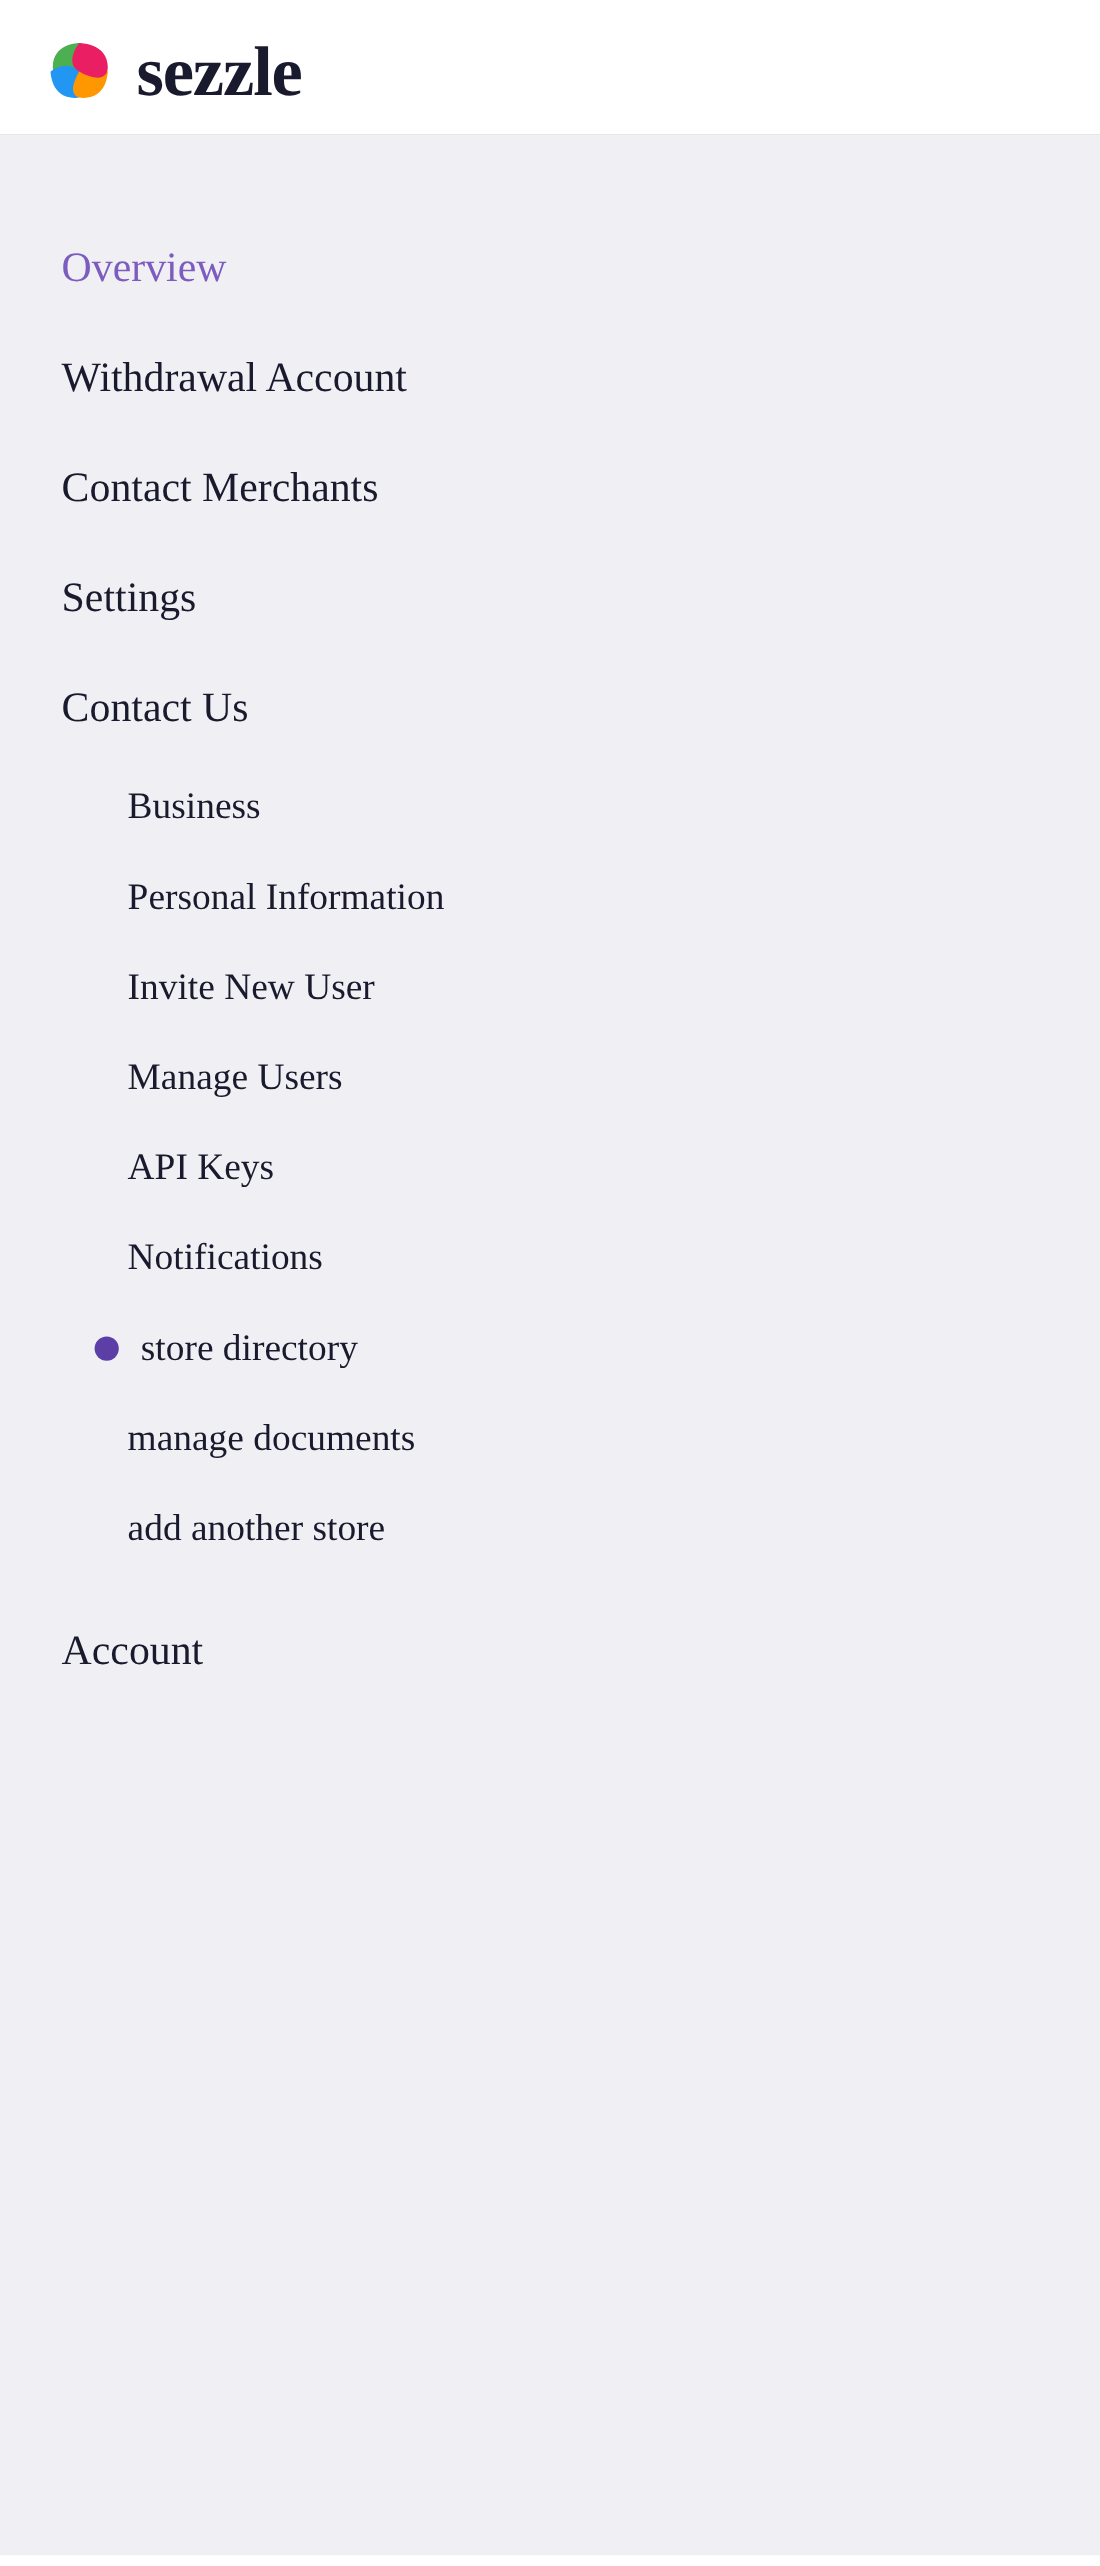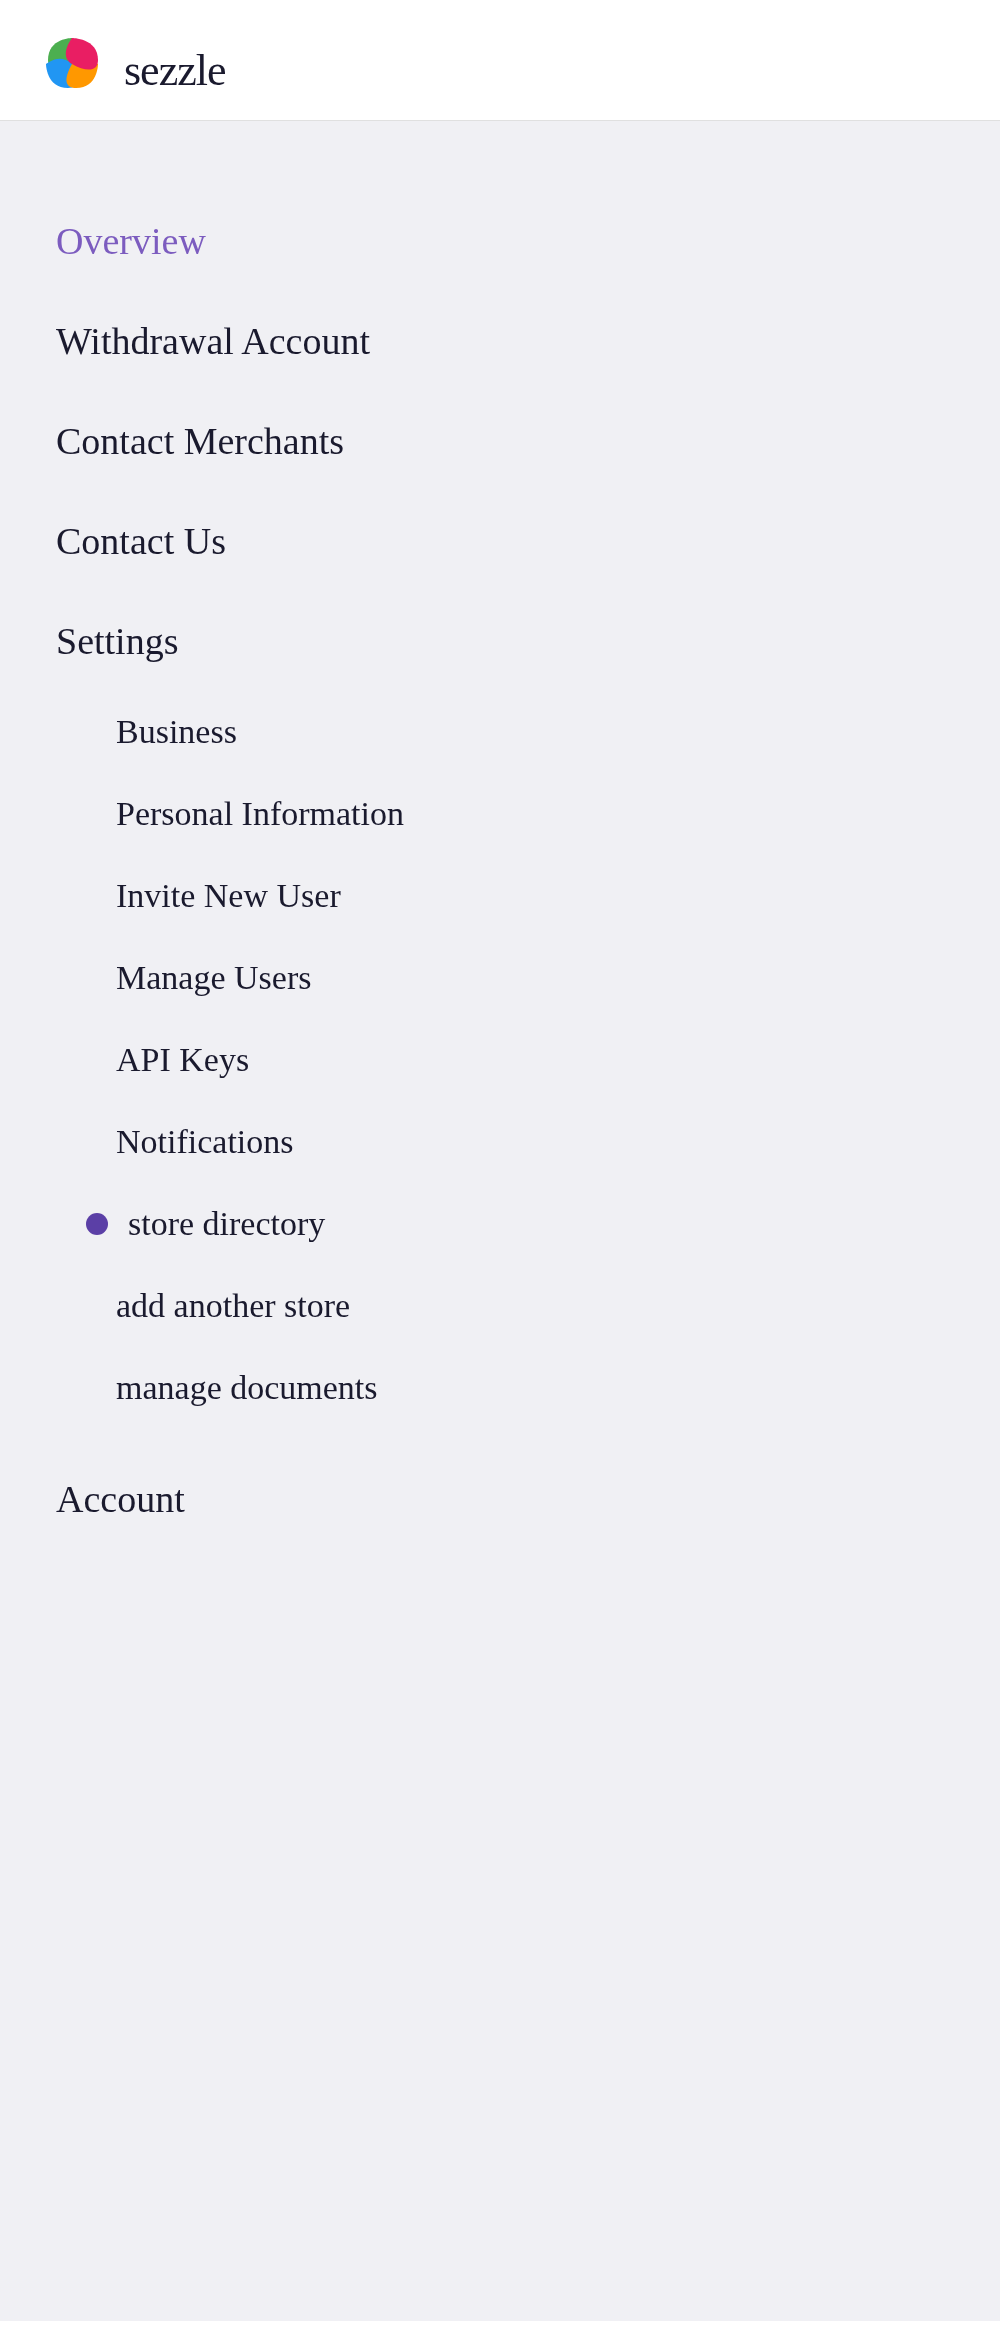--- a/index.html
+++ b/index.html
@@ -30,26 +30,25 @@
       align-items: center;
       gap: 16px;
     }
 
     .logo-icon {
       width: 72px;
       height: 72px;
     }
 
     .logo-text {
-      font-size: 44px;
-      font-weight: 400;
+      font-size: 64px;
+      font-weight: 700;
       color: #1a1a2e;
       letter-spacing: -1px;
       font-family: 'Georgia', serif;
-      margin-top: 12px;
     }
 
     
     .main-content {
       width: 100%;
       background: #f0f0f4;
       min-height: 2200px;
       padding: 50px 36px;
     }
 
@@ -124,25 +123,25 @@
 
     <div class="nav-item">
       <span>Withdrawal Account</span>
     </div>
 
     <div class="nav-item">
       <span>Contact Merchants</span>
     </div>
 
     <div class="nav-item">
-      <span>Contact Us</span>
+      <span>Settings</span>
     </div>
 
     <div class="nav-item">
-      <span>Settings</span>
+      <span>Contact Us</span>
     </div>
 
     <div class="nav-sub-item">
       <span>Business</span>
     </div>
 
     <div class="nav-sub-item">
       <span>Personal Information</span>
     </div>
 
@@ -163,25 +162,25 @@
     <div class="nav-sub-item">
       <span>Notifications</span>
     </div>
 
     <div class="nav-sub-item has-dot">
       <span class="dot-indicator"></span>
       <span>store directory</span>
     </div>
 
     <div class="nav-sub-item">
-      <span>add another store</span>
+      <span>manage documents</span>
     </div>
 
     <div class="nav-sub-item">
-      <span>manage documents</span>
+      <span>add another store</span>
     </div>
 
     <div class="nav-item" style="margin-top: 20px;">
       <span>Account</span>
     </div>
 
   </nav>
 </div>
 
 </body></html>

